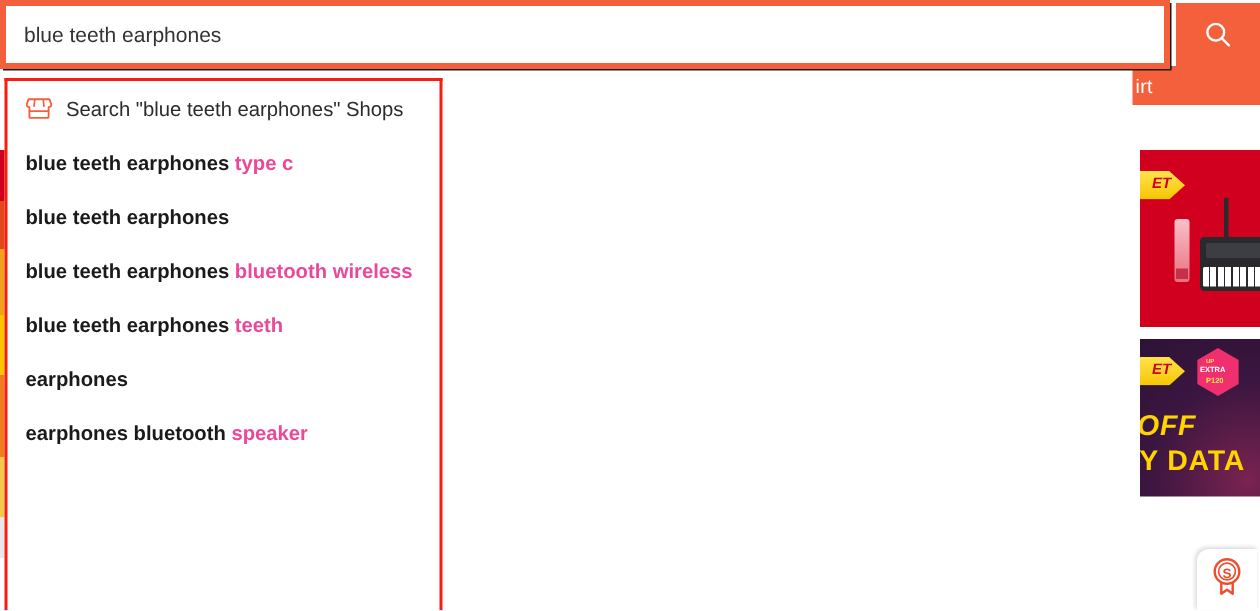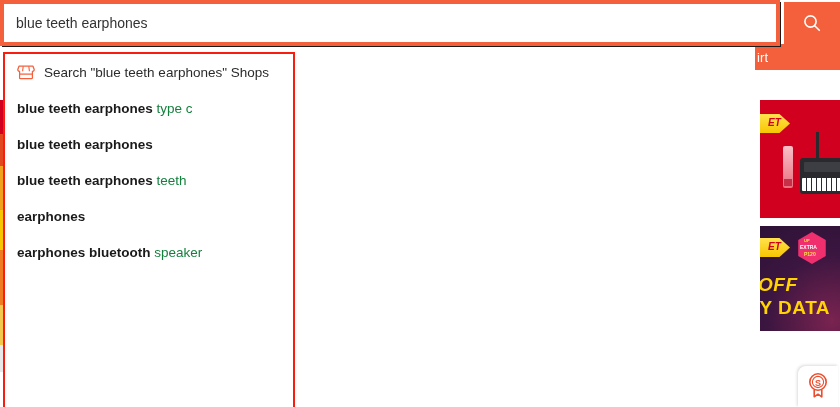--- a/index.html
+++ b/index.html
@@ -131,21 +131,21 @@
   }
   .sugg-row {
     height: 36px; display: flex; align-items: center;
     padding: 0 12px; cursor: pointer; white-space: nowrap;
   }
   .sugg-row.shop { padding-left: 12px; }
   .shop-icon { width: 18px; height: 18px; margin-right: 9px; flex: 0 0 auto; }
   .shop-label { font-size: 13.5px; color: #2b2b2b; }
   .sugg-text { font-size: 13.5px; color: #1a1a1a; overflow: hidden; text-overflow: ellipsis; }
   .sugg-text b { font-weight: bold; }
-  .sugg-text span { font-weight: normal; color: #15803d; }
+  .sugg-text span { font-weight: bold; color: #ec4899; }
 
   
   .float-badge {
     position: absolute; left: 798px; top: 366px; width: 40px; height: 41px;
     background: #ffffff; border-radius: 8px 0 0 0;
     box-shadow: -1px -1px 3px rgba(0,0,0,.14);
     display: flex; align-items: center; justify-content: center;
   }
 </style>
 </head>
@@ -216,20 +216,25 @@
     </div>
 
     <div class="sugg-row">
       <span class="sugg-text">
         <b>blue teeth earphones</b><span> type c</span>
       </span>
     </div>
     <div class="sugg-row">
       <span class="sugg-text">
         <b>blue teeth earphones</b><span></span>
+      </span>
+    </div>
+    <div class="sugg-row">
+      <span class="sugg-text">
+        <b>blue teeth earphones</b><span> bluetooth wireless</span>
       </span>
     </div>
     <div class="sugg-row">
       <span class="sugg-text">
         <b>blue teeth earphones</b><span> teeth</span>
       </span>
     </div>
     <div class="sugg-row">
       <span class="sugg-text">
         <b>earphones</b><span></span>

